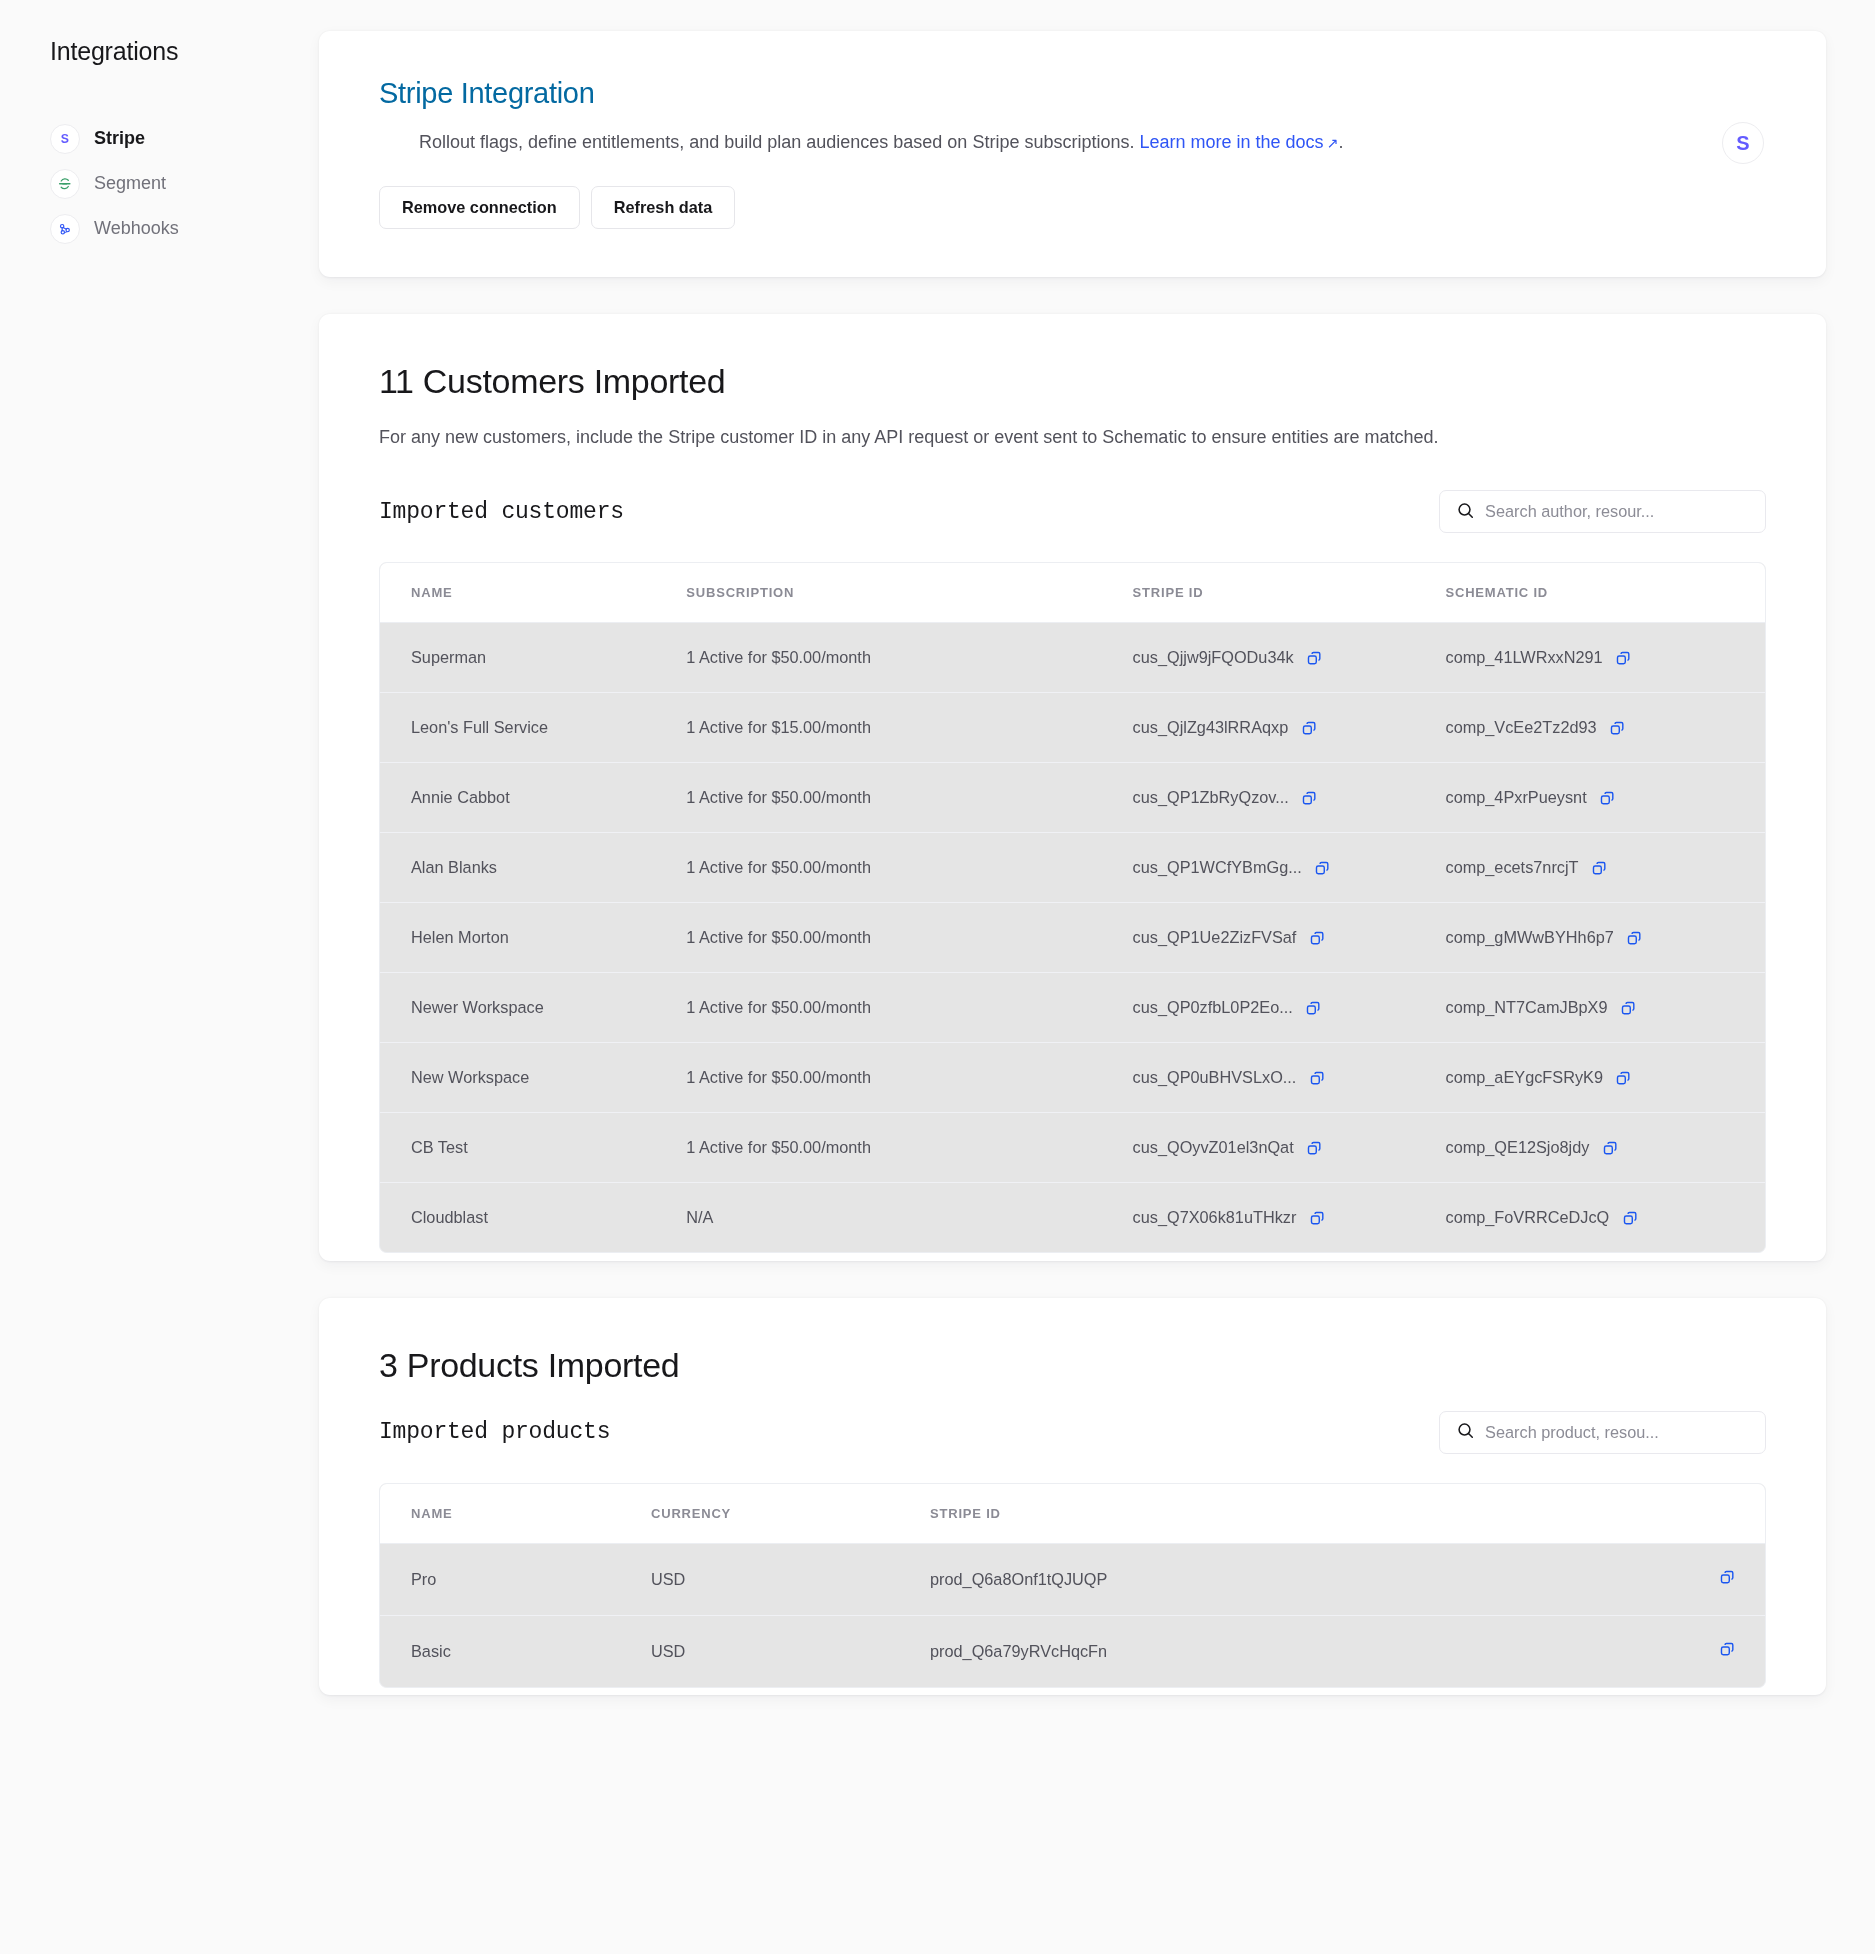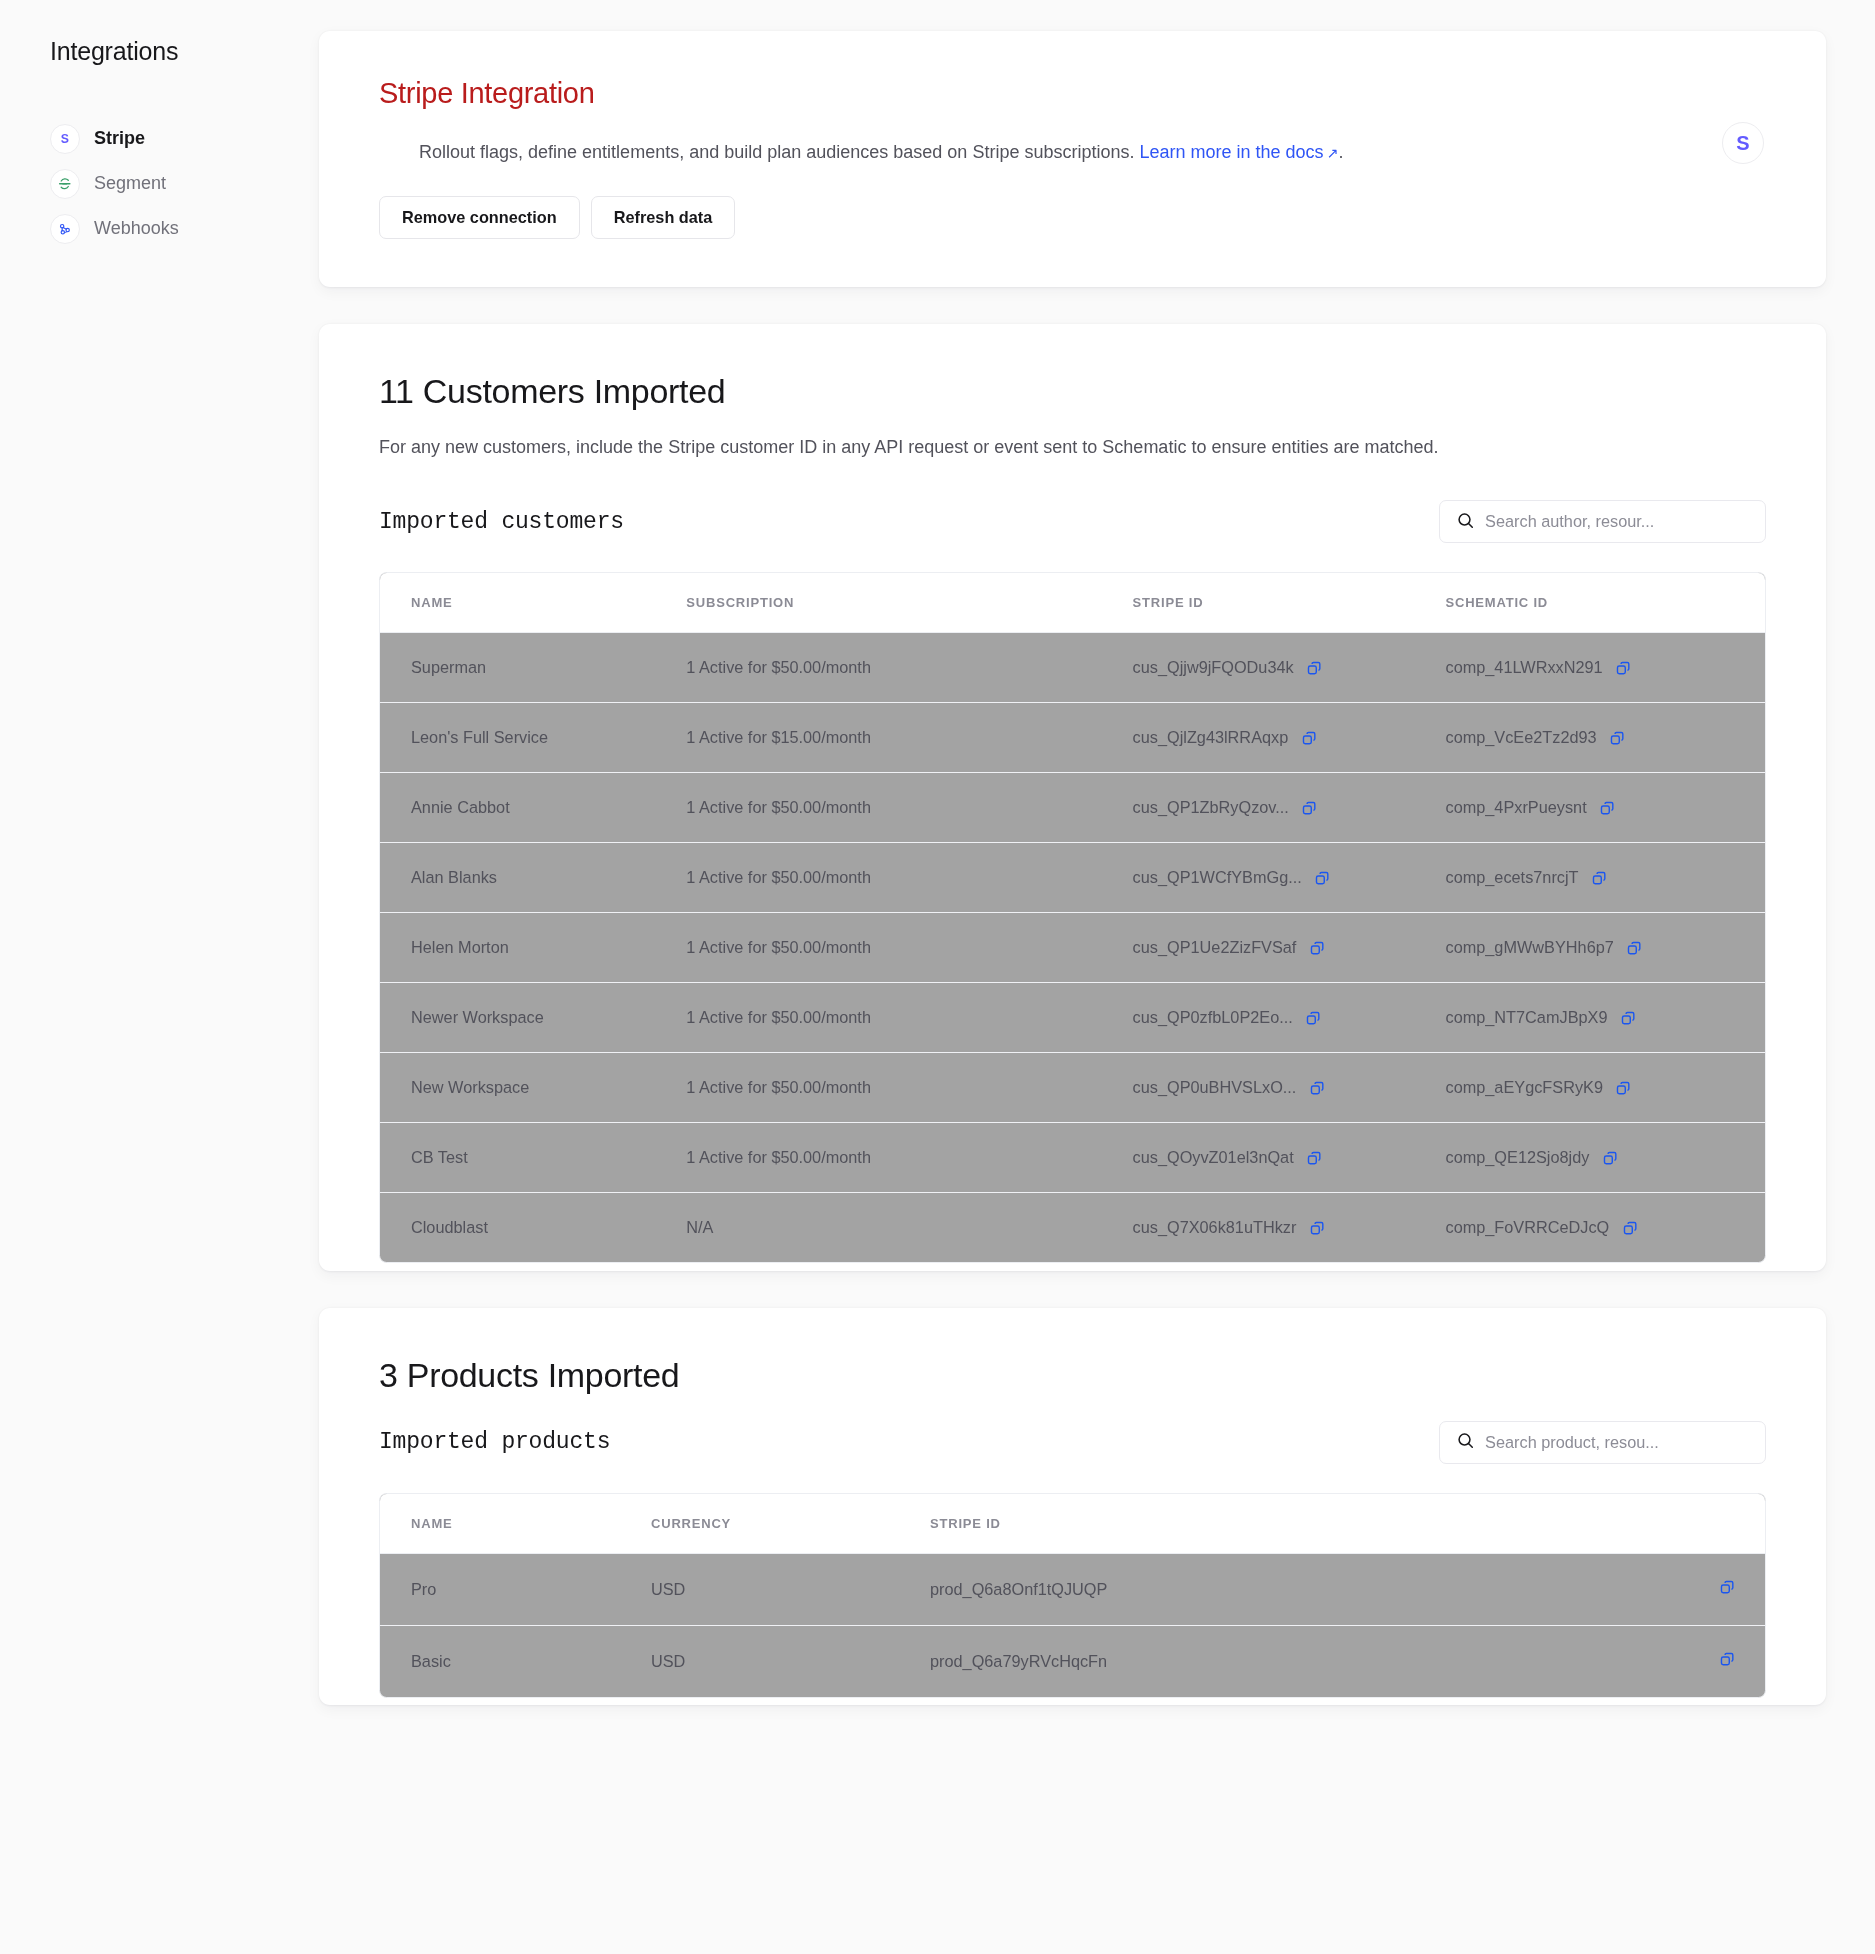--- a/index.html
+++ b/index.html
@@ -54,22 +54,22 @@
   }
   .card {
     background: #ffffff;
     border-radius: 11px;
     box-shadow: 0 0.8px 2.3px rgba(16,24,40,.06), 0 4.6px 14px rgba(16,24,40,.045);
   }
 
   
   .int-card { padding: 46px 60px 48px 60px; position: relative; }
   .int-title {
-    font-size: 29px; color: #b91c1c; font-weight: 400;
-    letter-spacing: -0.3px; margin-bottom: 29px;
+    font-size: 29px; color: #0369a1; font-weight: 400;
+    letter-spacing: -0.3px; margin-bottom: 19px;
   }
   .int-desc { font-size: 18px; color: #52525b; line-height: 1.45; margin-left: 40px; }
   .int-desc a { color: #2f55f5; text-decoration: none; }
   .ext-arrow { font-size: 14px; margin-left: 3.1px; }
   .btn-row { display: flex; gap: 11px; margin-top: 31px; }
   .btn {
     border: 0.8px solid #e6e6ea;
     background: #fff;
     border-radius: 7px;
     font-size: 16.3px;
@@ -112,21 +112,21 @@
     font-family: "Liberation Sans", sans-serif; width: 100%;
     background: transparent;
   }
   .search-box input::placeholder { color: #8c8c96; }
 
   
   .tbl-wrap {
     border: 0.8px solid #eceef2;
     border-radius: 7.7px;
     overflow: hidden;
-    background: #a3a3a3;
+    background: #e5e5e5;
   }
   .tbl-wrap.scrolling { max-height: 740px; }
   table { width: 100%; border-collapse: collapse; table-layout: fixed; }
   thead th {
     font-size: 13px; letter-spacing: 0.8px; color: #8b8b95;
     font-weight: 700; text-align: left;
     padding: 22px 0 22px 0; text-transform: uppercase;
     border-bottom: 0.8px solid #eceef2;
     background: #fff;
   }

